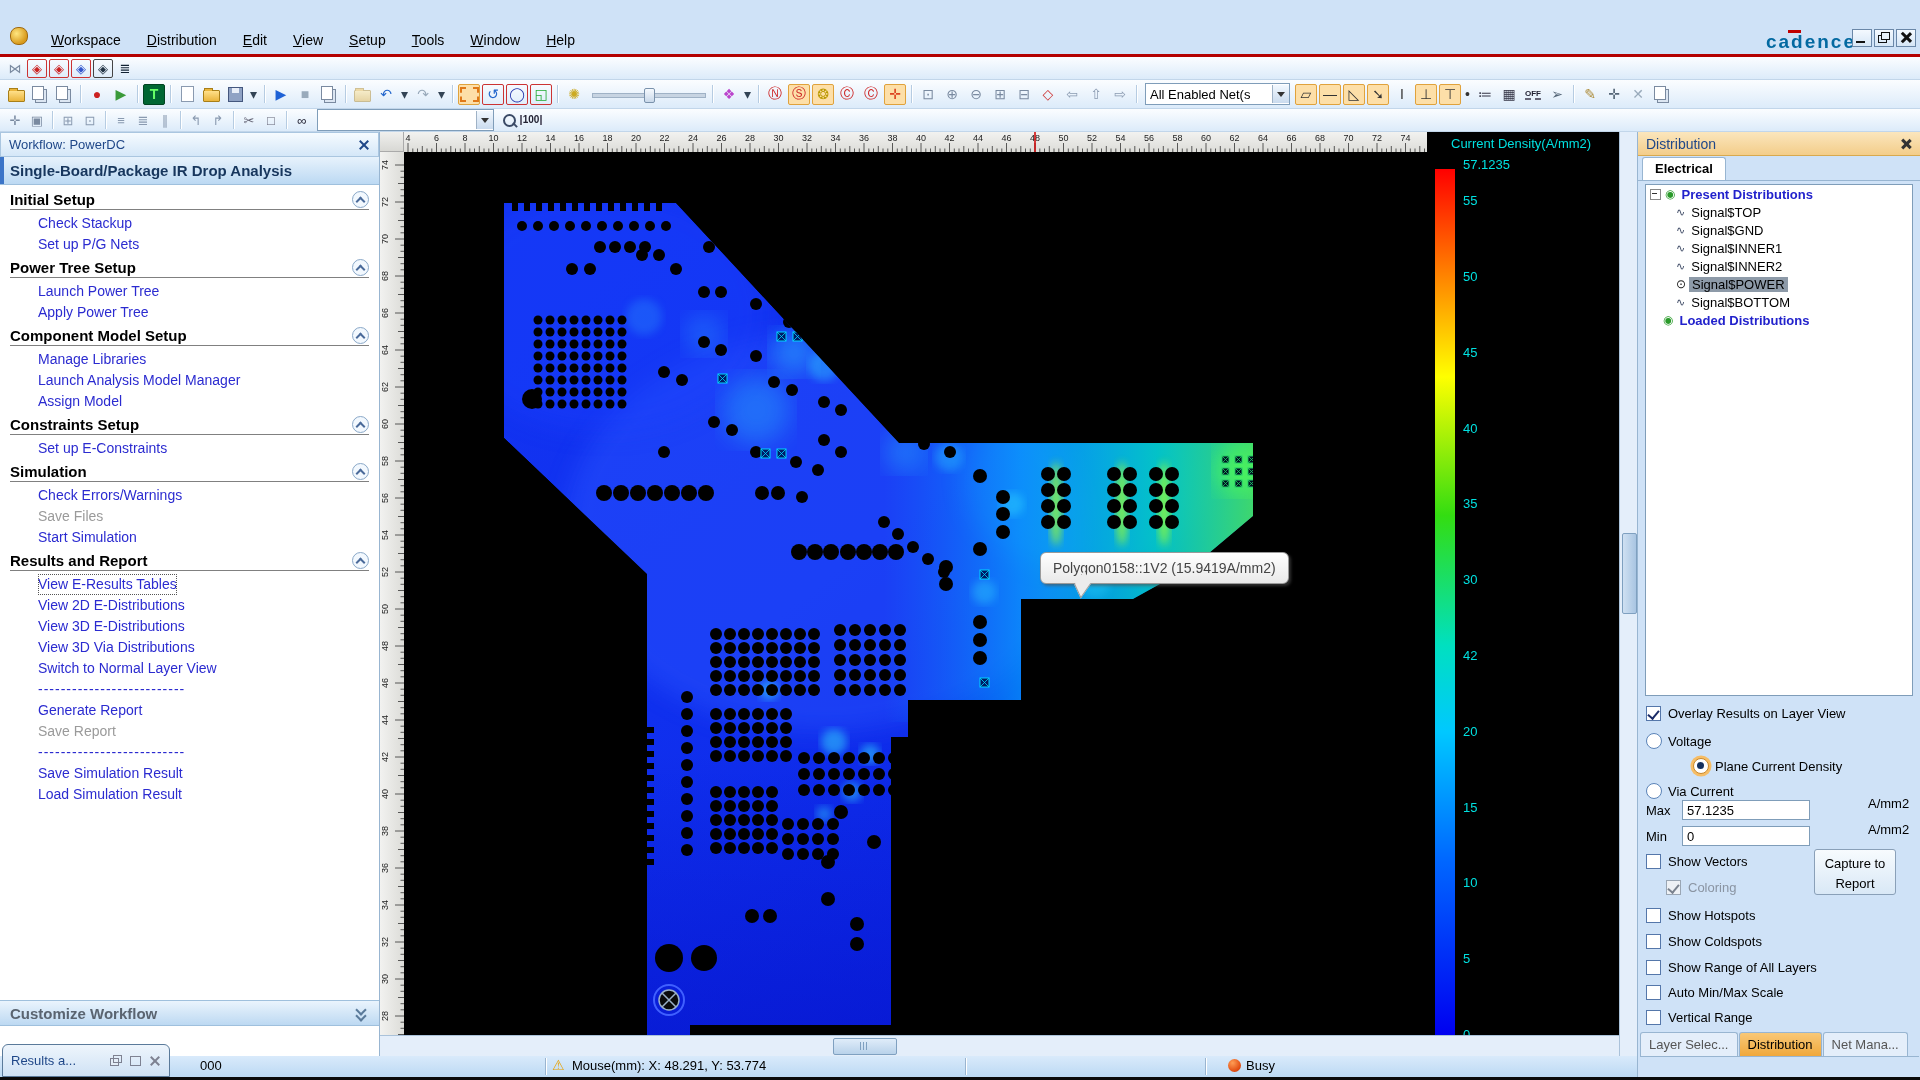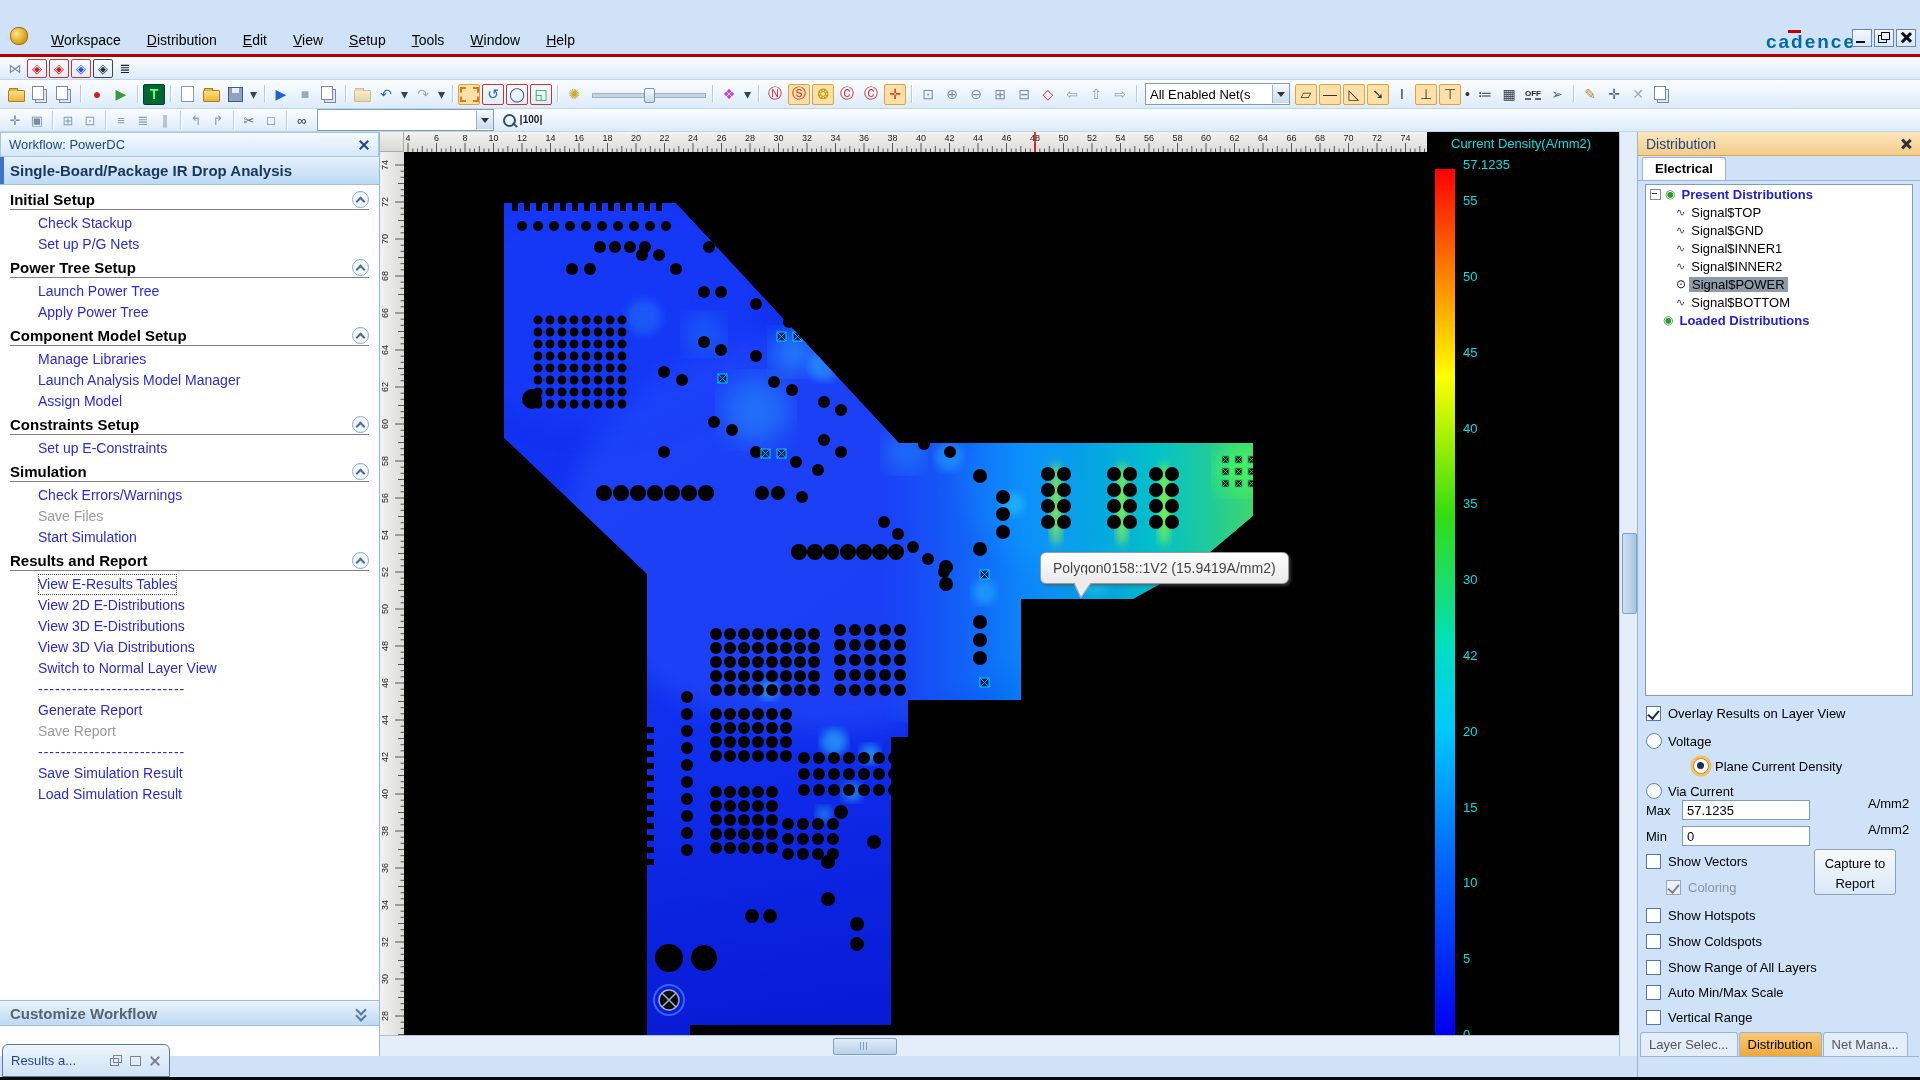--- a/index.html
+++ b/index.html
@@ -1037,20 +1037,30 @@
         </div>
       </div>
     <div class="capbtn">Capture to Report</div>
     <div class="rp-bottabs" id="rp-bottabs">
         <span class="btab">Layer Selec...</span>
         <span class="btab active">Distribution</span>
         <span class="btab">Net Mana...</span>
       </div>
   </div>
 
+  <div id="statusbar">
+    <span class="st-item" style="left:200px;">000</span>
+    <span class="st-sep" style="left:545px;"></span>
+    <span class="st-item warn" style="left:552px;top:1px;">⚠</span>
+    <span class="st-item" style="left:572px;">Mouse(mm): X: 48.291, Y: 53.774</span>
+    <span class="st-sep" style="left:965px;"></span>
+    <span class="st-sep" style="left:1205px;"></span>
+    <span class="busy-dot" style="left:1228px;"></span>
+    <span class="st-item" style="left:1246px;">Busy</span>
+  </div>
   <div id="results-tab">
     <span>Results a...</span>
     <span class="rt-btn b1" style="margin-left:auto;"></span>
     <span class="rt-btn b2"></span>
     <span class="rt-btn b3"></span>
   </div>
   <div class="bottomstrip"></div>
 </div>
 
 </body></html>

